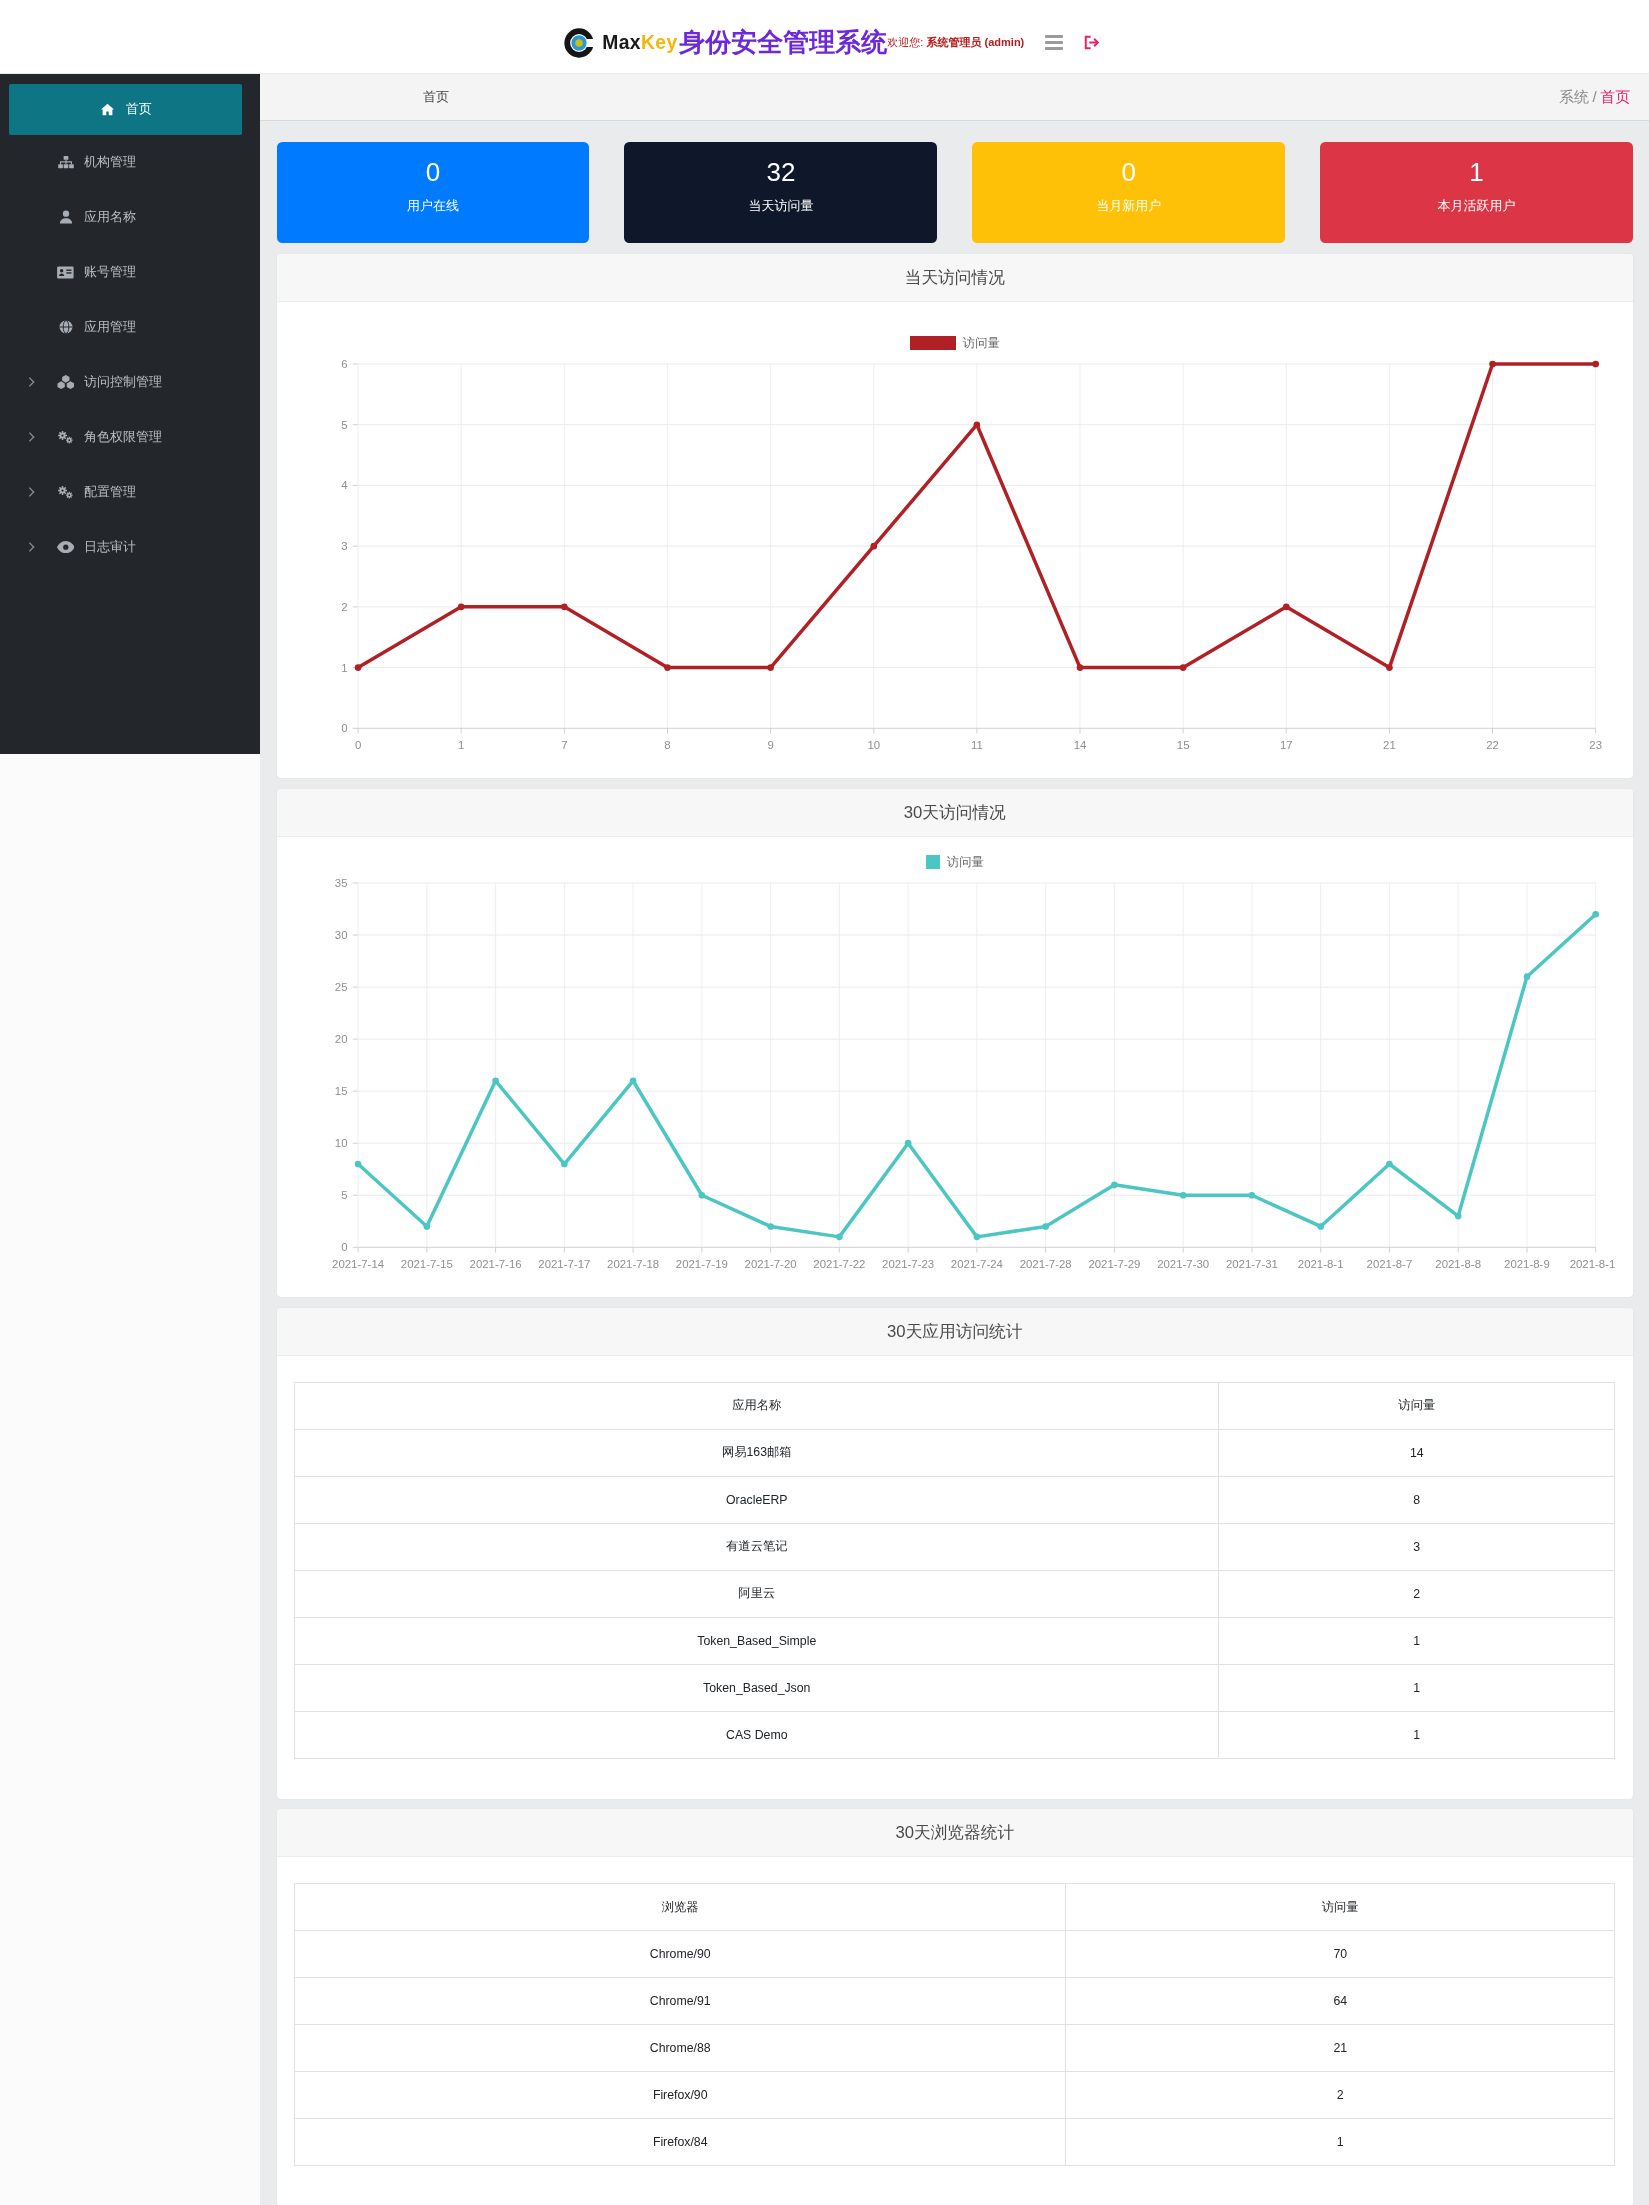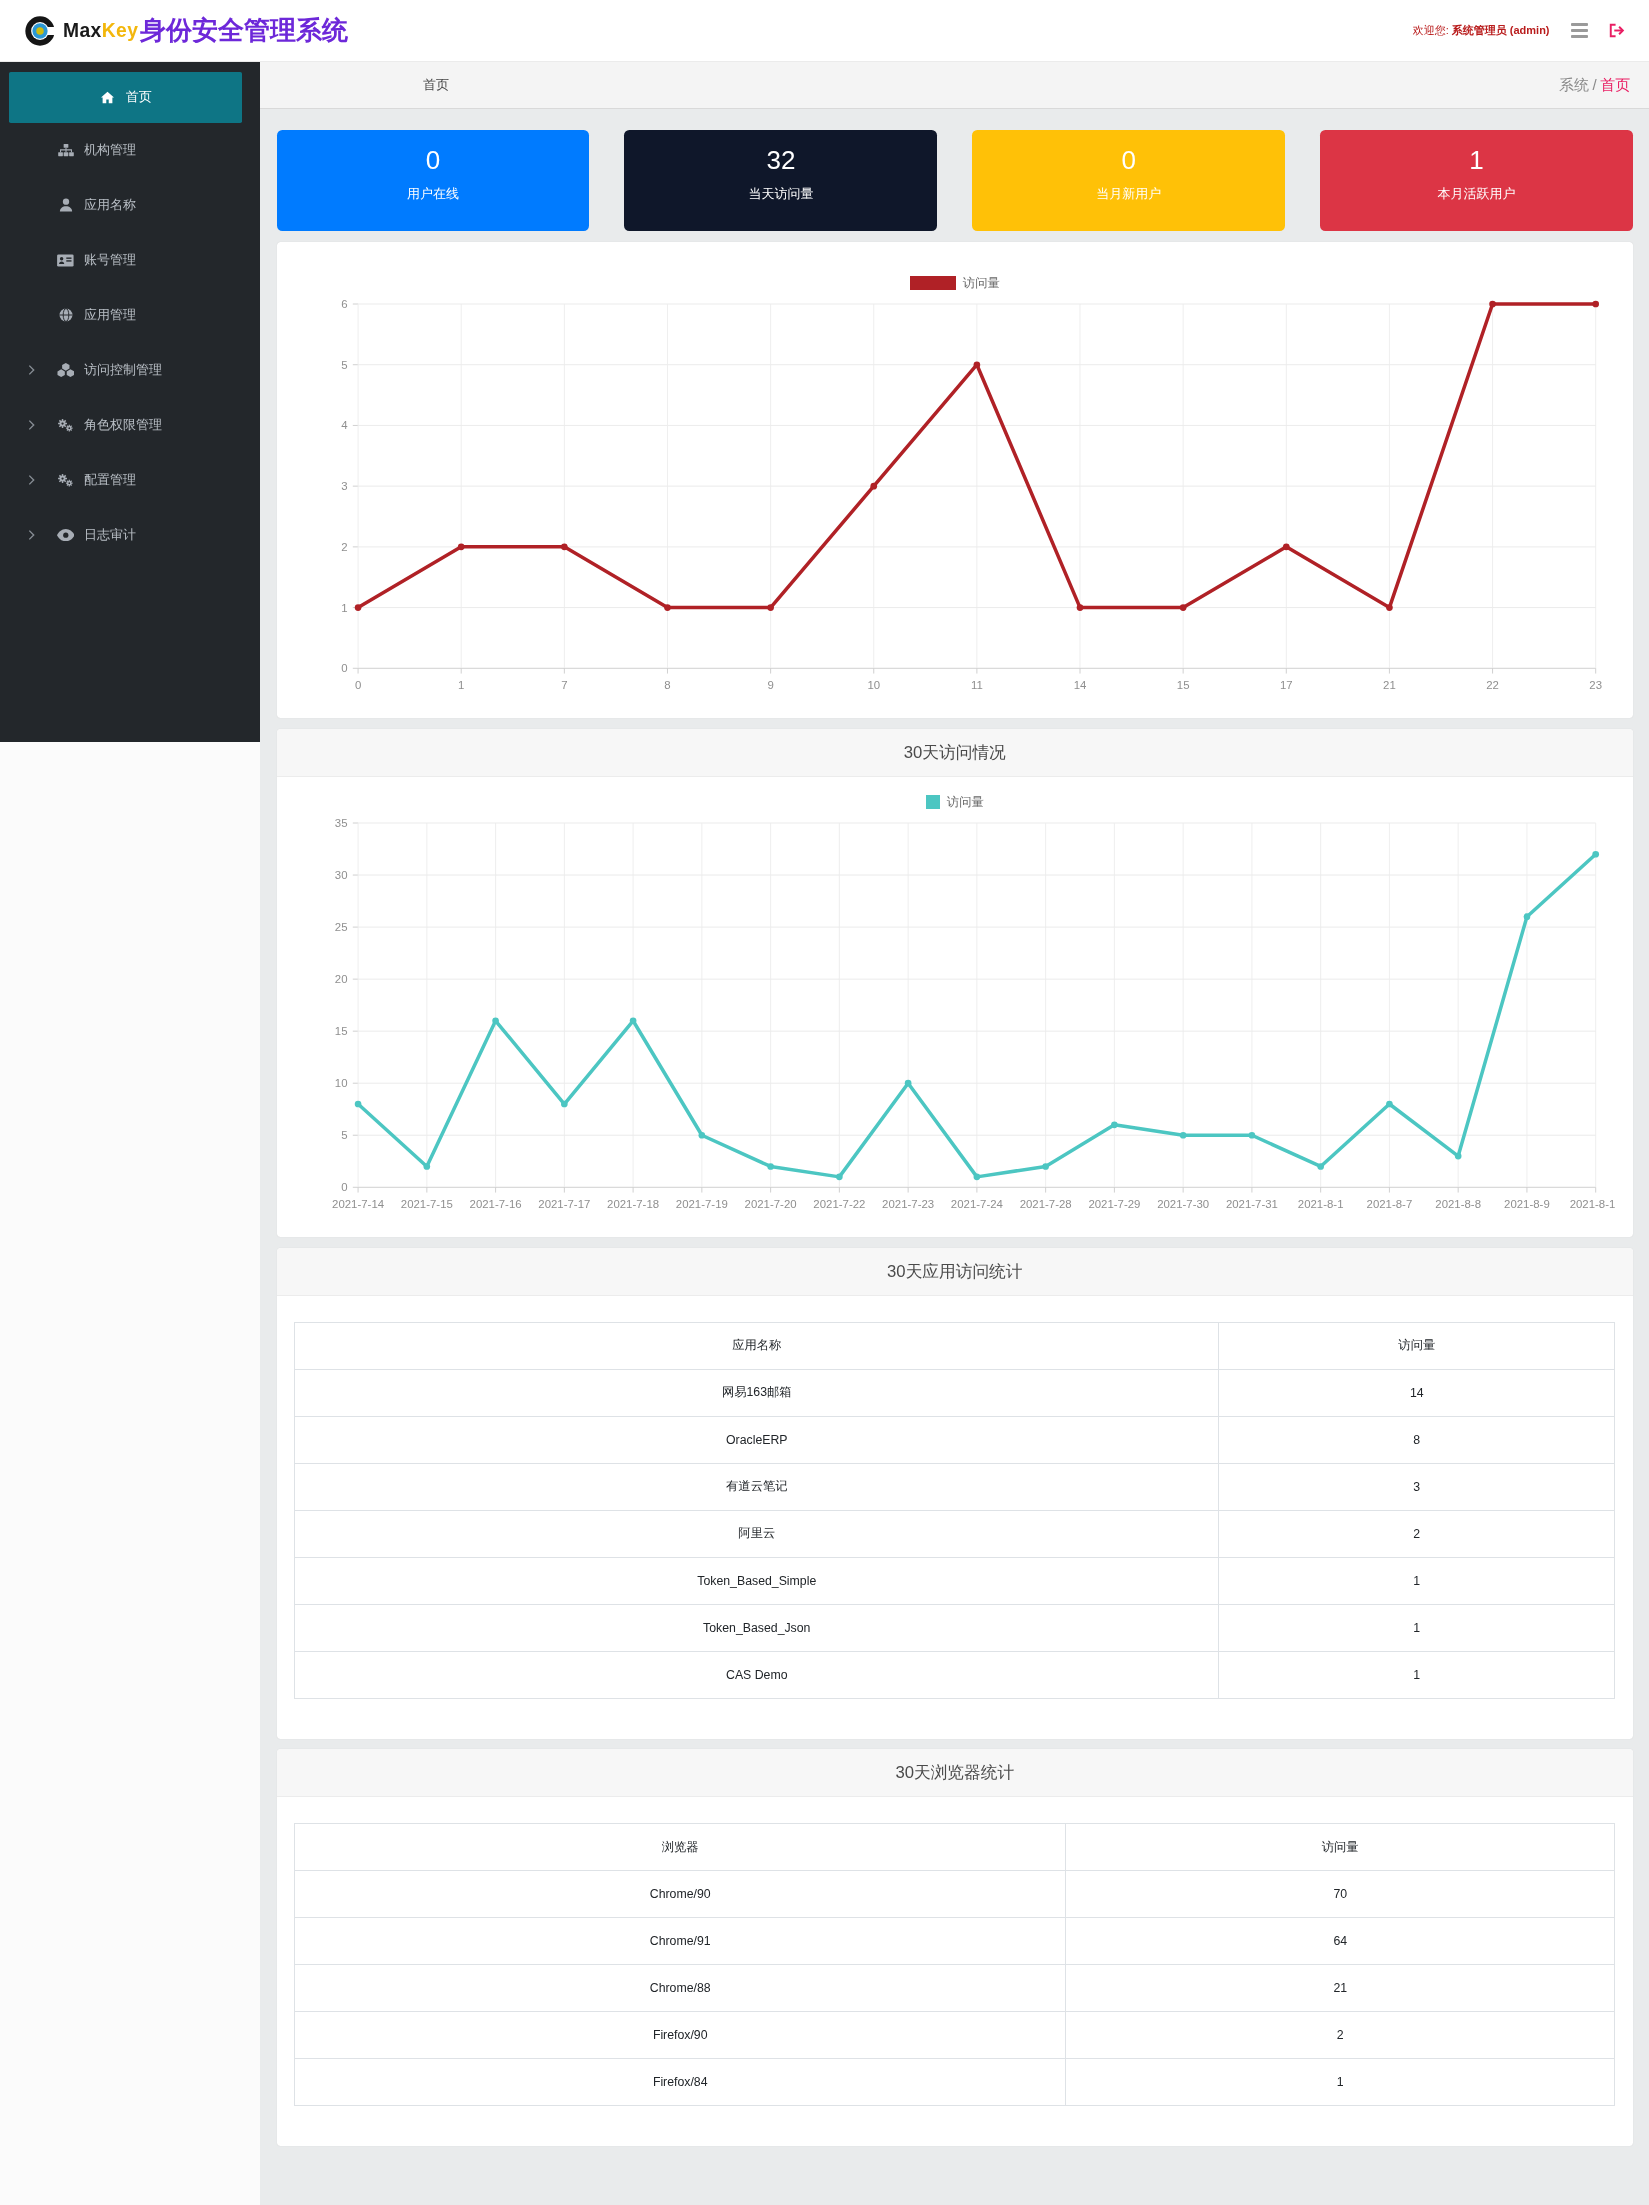--- a/index.html
+++ b/index.html
@@ -12,22 +12,23 @@
   *{box-sizing:border-box;}
   html,body{margin:0;padding:0;}
   body{
     width:1649px;height:2205px;
     font-family:"Liberation Sans","DejaVu Sans",sans-serif;
     background:#ffffff;color:#333;
   }
   
   .top-header{
     height:62px;background:#fff;border-bottom:0.9px solid #ebebeb;
-    display:flex;align-items:center;justify-content:space-between;
-    padding:0 23px 0 24px;
+    display:flex;align-items:center;justify-content:center;
+    padding:0 23px 0 38px;
+    margin-top:12px;
   }
   .brand{display:flex;align-items:center;}
   .brand .logo{display:inline-flex;margin-right:7px;}
   .brand-text{font-size:19.3px;font-weight:bold;letter-spacing:0.4px;}
   .brand-max{color:#1a1a1a;}
   .brand-key{color:var(--brand-yellow);}
   .brand-suffix{color:#6d28d9;font-size:26px;font-weight:bold;margin-left:1.8px;}
   .header-right{display:flex;align-items:center;gap:17.6px;}
   .welcome{font-size:11px;color:#b91c1c;}
   .welcome b{font-weight:bold;}
@@ -315,20 +316,23 @@
             <div class="stat-value">0</div>
             <div class="stat-label">当月新用户</div>
           </div>
           <div class="stat-card" style="background: rgb(220, 53, 69);">
             <div class="stat-value">1</div>
             <div class="stat-label">本月活跃用户</div>
           </div>
         </div>
 
       <section class="panel">
+        <div class="panel-header">
+          <span class="panel-title">当天访问情况</span>
+        </div>
         <div class="panel-body">
           <div class="chart-legend" data-chart="0">
             <span class="legend-swatch" style="background: rgb(176, 33, 38); width: 46px;"></span>
             <span class="legend-label">访问量</span>
           </div>
           <svg class="chart" data-chart="0" width="1321" height="406" viewBox="0 0 1505 462">
               <line x1="73" y1="425" x2="1483" y2="425" stroke="#c9c9c9" stroke-width="1"></line>
               <line x1="67" y1="425" x2="73" y2="425" stroke="#c9c9c9" stroke-width="1"></line>
               <text x="61" y="425" text-anchor="end" dy="0.35em">0</text>
               <line x1="73" y1="355.8333333333333" x2="1483" y2="355.8333333333333" stroke="#e8e8e8" stroke-width="1"></line>

